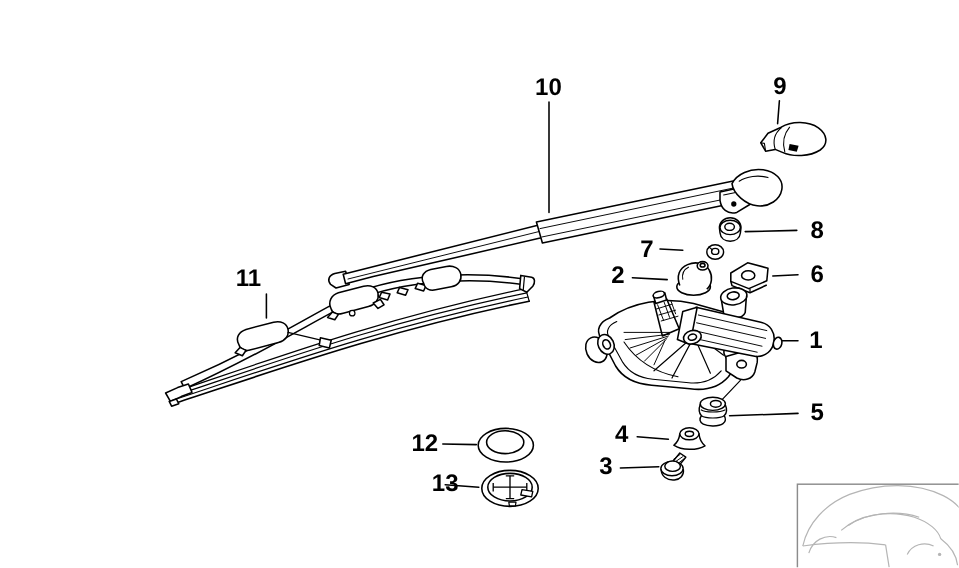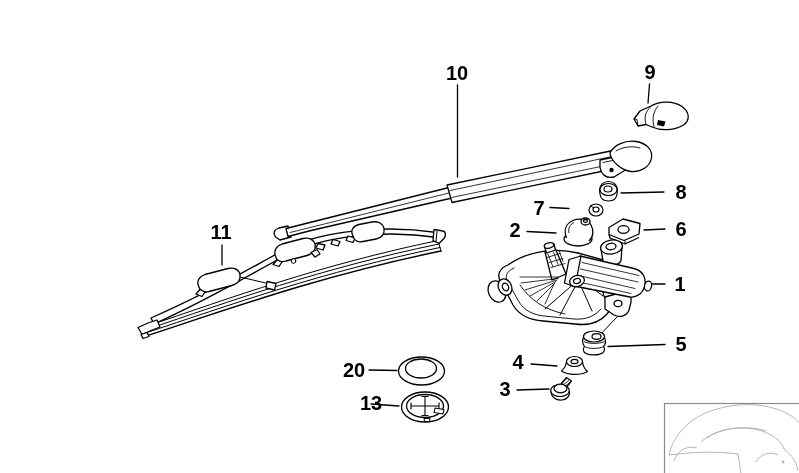--- a/index.html
+++ b/index.html
@@ -222,25 +222,25 @@
       <path d="M738,454 L741,473"></path>
       <path d="M674,461 C677,450 688,445 697,448"></path>
       <path d="M756,462 C760,454 770,451 778,455"></path>
       <circle cx="783" cy="462" r="1.4" fill="var(--tline,#b5b5b5)" stroke="none"></circle>
     </g>
   </g>
 </svg>
 
 <div class="callout" style="left:457px;top:73px">10</div>
 <div class="callout" style="left:650px;top:72px">9</div>
-<div class="callout" style="left:221px;top:232px">11</div>
+<div class="callout" style="left:207px;top:232px">11</div>
 <div class="callout" style="left:681px;top:192px">8</div>
 <div class="callout" style="left:539px;top:208px">7</div>
 <div class="callout" style="left:515px;top:230px">2</div>
 <div class="callout" style="left:681px;top:229px">6</div>
 <div class="callout" style="left:680px;top:284px">1</div>
 <div class="callout" style="left:681px;top:344px">5</div>
 <div class="callout" style="left:518px;top:362px">4</div>
 <div class="callout" style="left:505px;top:389px">3</div>
-<div class="callout" style="left:354px;top:370px">20</div>
+<div class="callout" style="left:354px;top:370px">12</div>
 <div class="callout" style="left:371px;top:403px">13</div>
 
 </div>
 
 </body></html>

